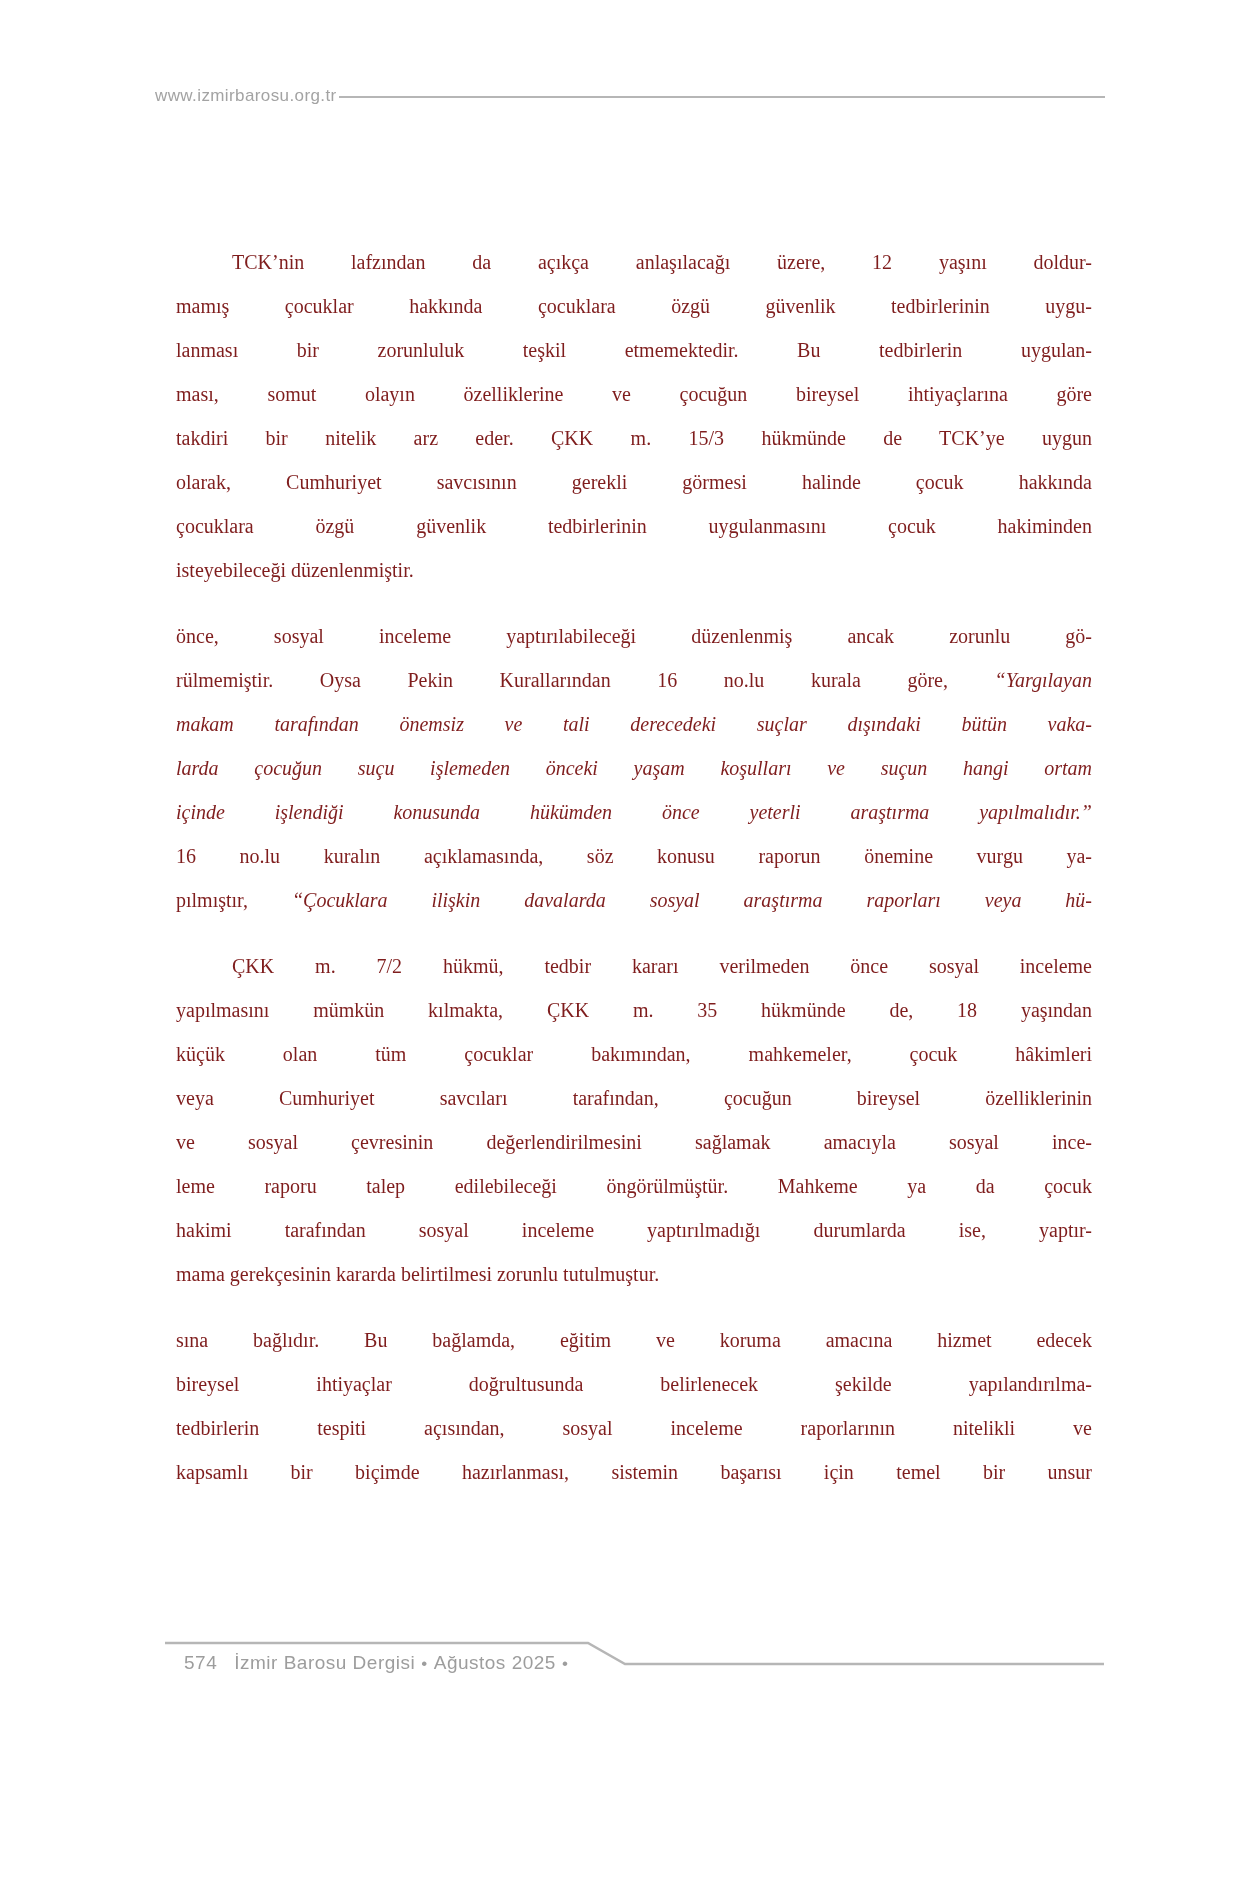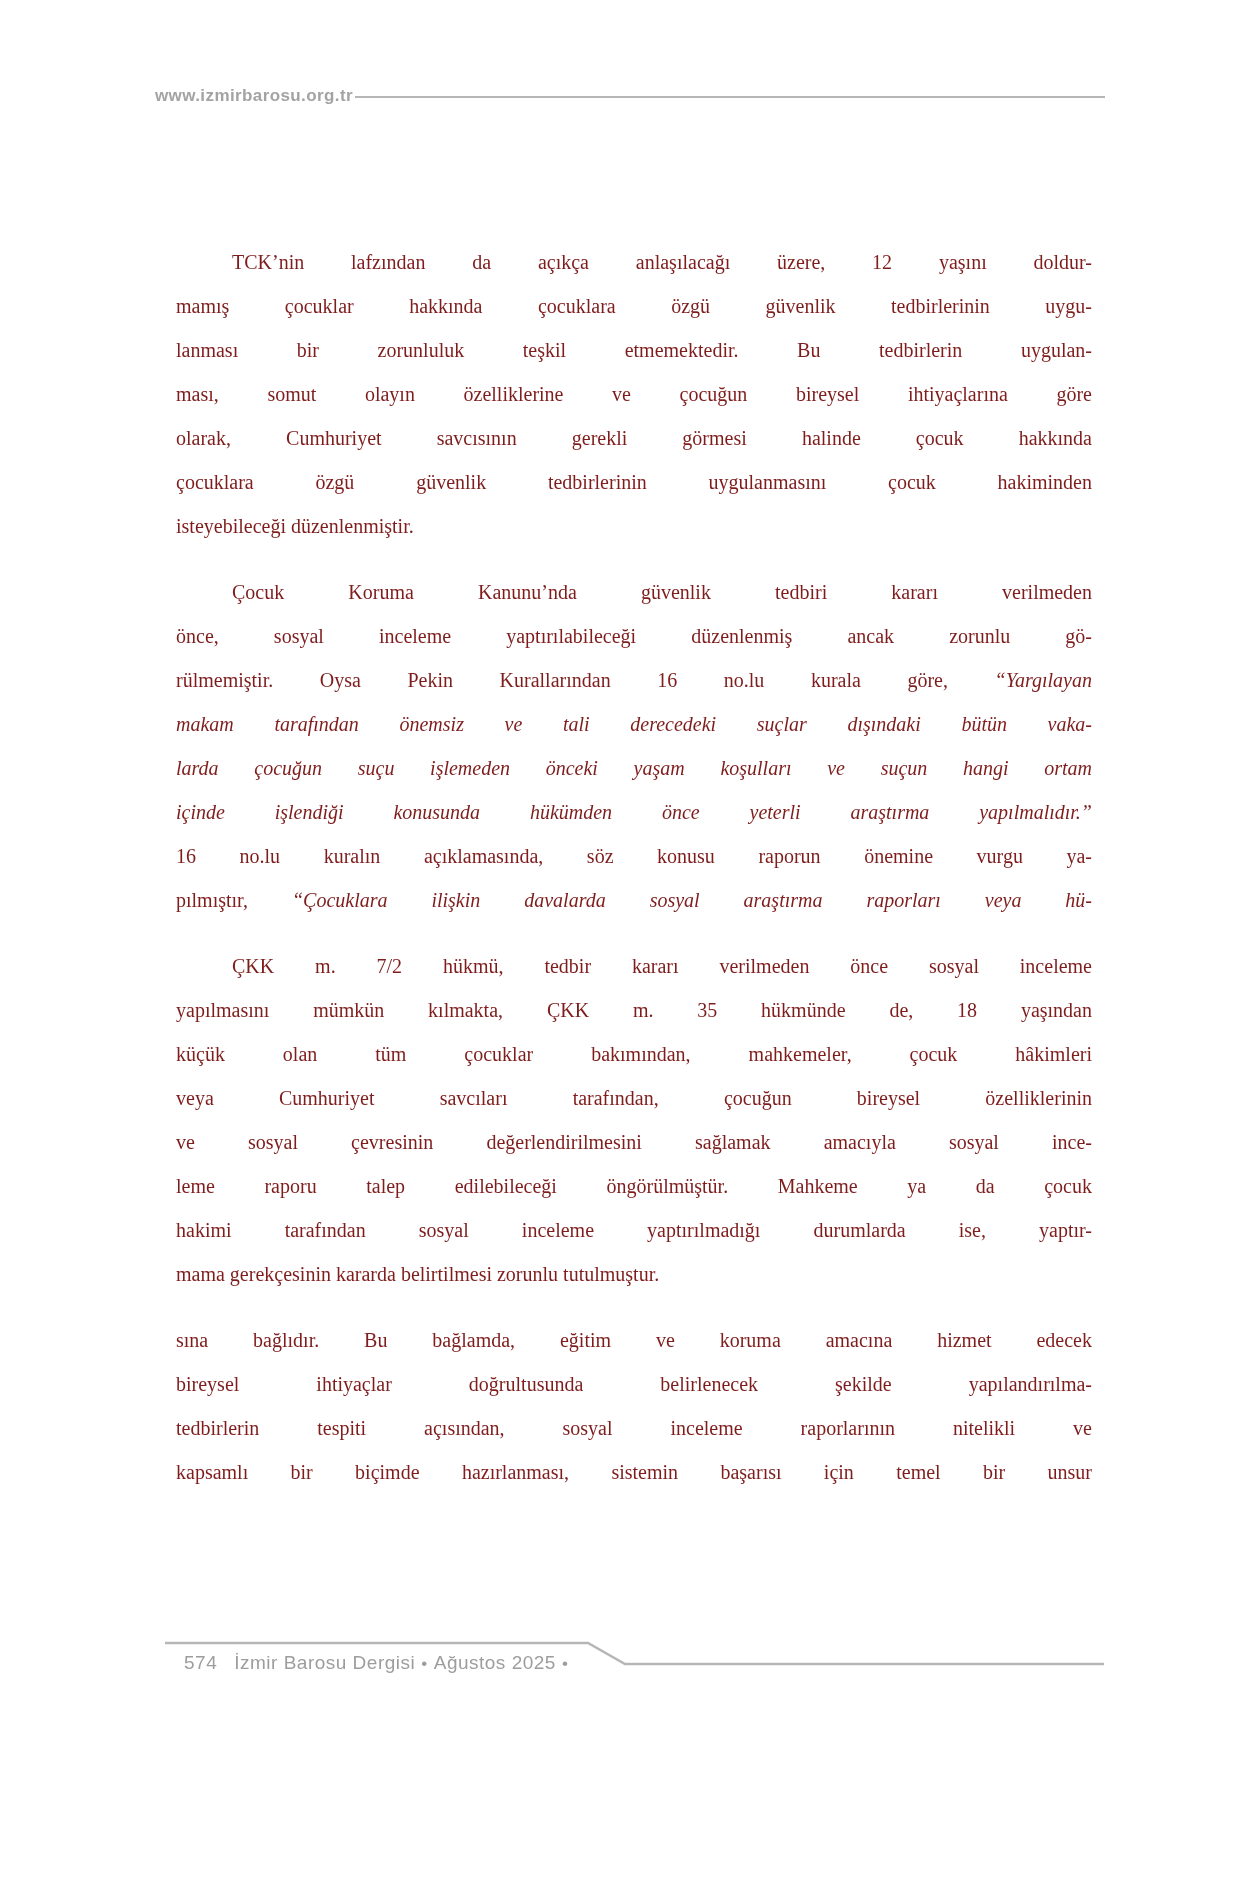--- a/index.html
+++ b/index.html
@@ -10,21 +10,21 @@
     margin:0 auto;
     overflow:hidden;
     font-family:"Liberation Serif", serif;
   }
   
   .header{
     position:absolute;left:155px;top:86px;width:950px;
     display:flex;align-items:center;
     font-family:"Liberation Sans", sans-serif;
     font-size:17px;letter-spacing:.4px;color:#a3a3a3;
-    font-weight:700;
+    font-weight:400;
   }
   .header .rule{flex:1;height:0;border-top:2px solid #b6b6b6;margin-left:2px;margin-top:1px;}
   
   .article-body{
     position:absolute;left:176px;top:240px;width:916px;
     font-size:20px;line-height:44px;color:#7f1d1d;
   }
   .paragraph + .paragraph{margin-top:22px;}
   .line{
     text-align:justify;
@@ -57,26 +57,26 @@
     <span>www.izmirbarosu.org.tr</span>
     <span class="rule"></span>
   </div>
 
   <div class="article-body">
       <div class="paragraph">
         <div class="line indent"><span>TCK’nin lafzından da açıkça anlaşılacağı üzere, 12 yaşını doldur-</span></div>
         <div class="line"><span>mamış çocuklar hakkında çocuklara özgü güvenlik tedbirlerinin uygu-</span></div>
         <div class="line"><span>lanması bir zorunluluk teşkil etmemektedir. Bu tedbirlerin uygulan-</span></div>
         <div class="line"><span>ması, somut olayın özelliklerine ve çocuğun bireysel ihtiyaçlarına göre</span></div>
+        <div class="line"><span>takdiri bir nitelik arz eder. ÇKK m. 15/3 hükmünde de TCK’ye uygun</span></div>
         <div class="line"><span>olarak, Cumhuriyet savcısının gerekli görmesi halinde çocuk hakkında</span></div>
         <div class="line"><span>çocuklara özgü güvenlik tedbirlerinin uygulanmasını çocuk hakiminden</span></div>
         <div class="line last"><span>isteyebileceği düzenlenmiştir.</span></div>
       </div>
       <div class="paragraph">
-        <div class="line indent"><span>Çocuk Koruma Kanunu’nda güvenlik tedbiri kararı verilmeden</span></div>
         <div class="line"><span>önce, sosyal inceleme yaptırılabileceği düzenlenmiş ancak zorunlu gö-</span></div>
         <div class="line"><span>rülmemiştir. Oysa Pekin Kurallarından 16 no.lu kurala göre, </span><span class="it">“Yargılayan</span></div>
         <div class="line"><span class="it">makam tarafından önemsiz ve tali derecedeki suçlar dışındaki bütün vaka-</span></div>
         <div class="line"><span class="it">larda çocuğun suçu işlemeden önceki yaşam koşulları ve suçun hangi ortam</span></div>
         <div class="line"><span class="it">içinde işlendiği konusunda hükümden önce yeterli araştırma yapılmalıdır.”</span></div>
         <div class="line"><span>16 no.lu kuralın açıklamasında, söz konusu raporun önemine vurgu ya-</span></div>
         <div class="line"><span>pılmıştır, </span><span class="it">“Çocuklara ilişkin davalarda sosyal araştırma raporları veya hü-</span></div>
       </div>
       <div class="paragraph">
         <div class="line indent"><span>ÇKK m. 7/2 hükmü, tedbir kararı verilmeden önce sosyal inceleme</span></div>

